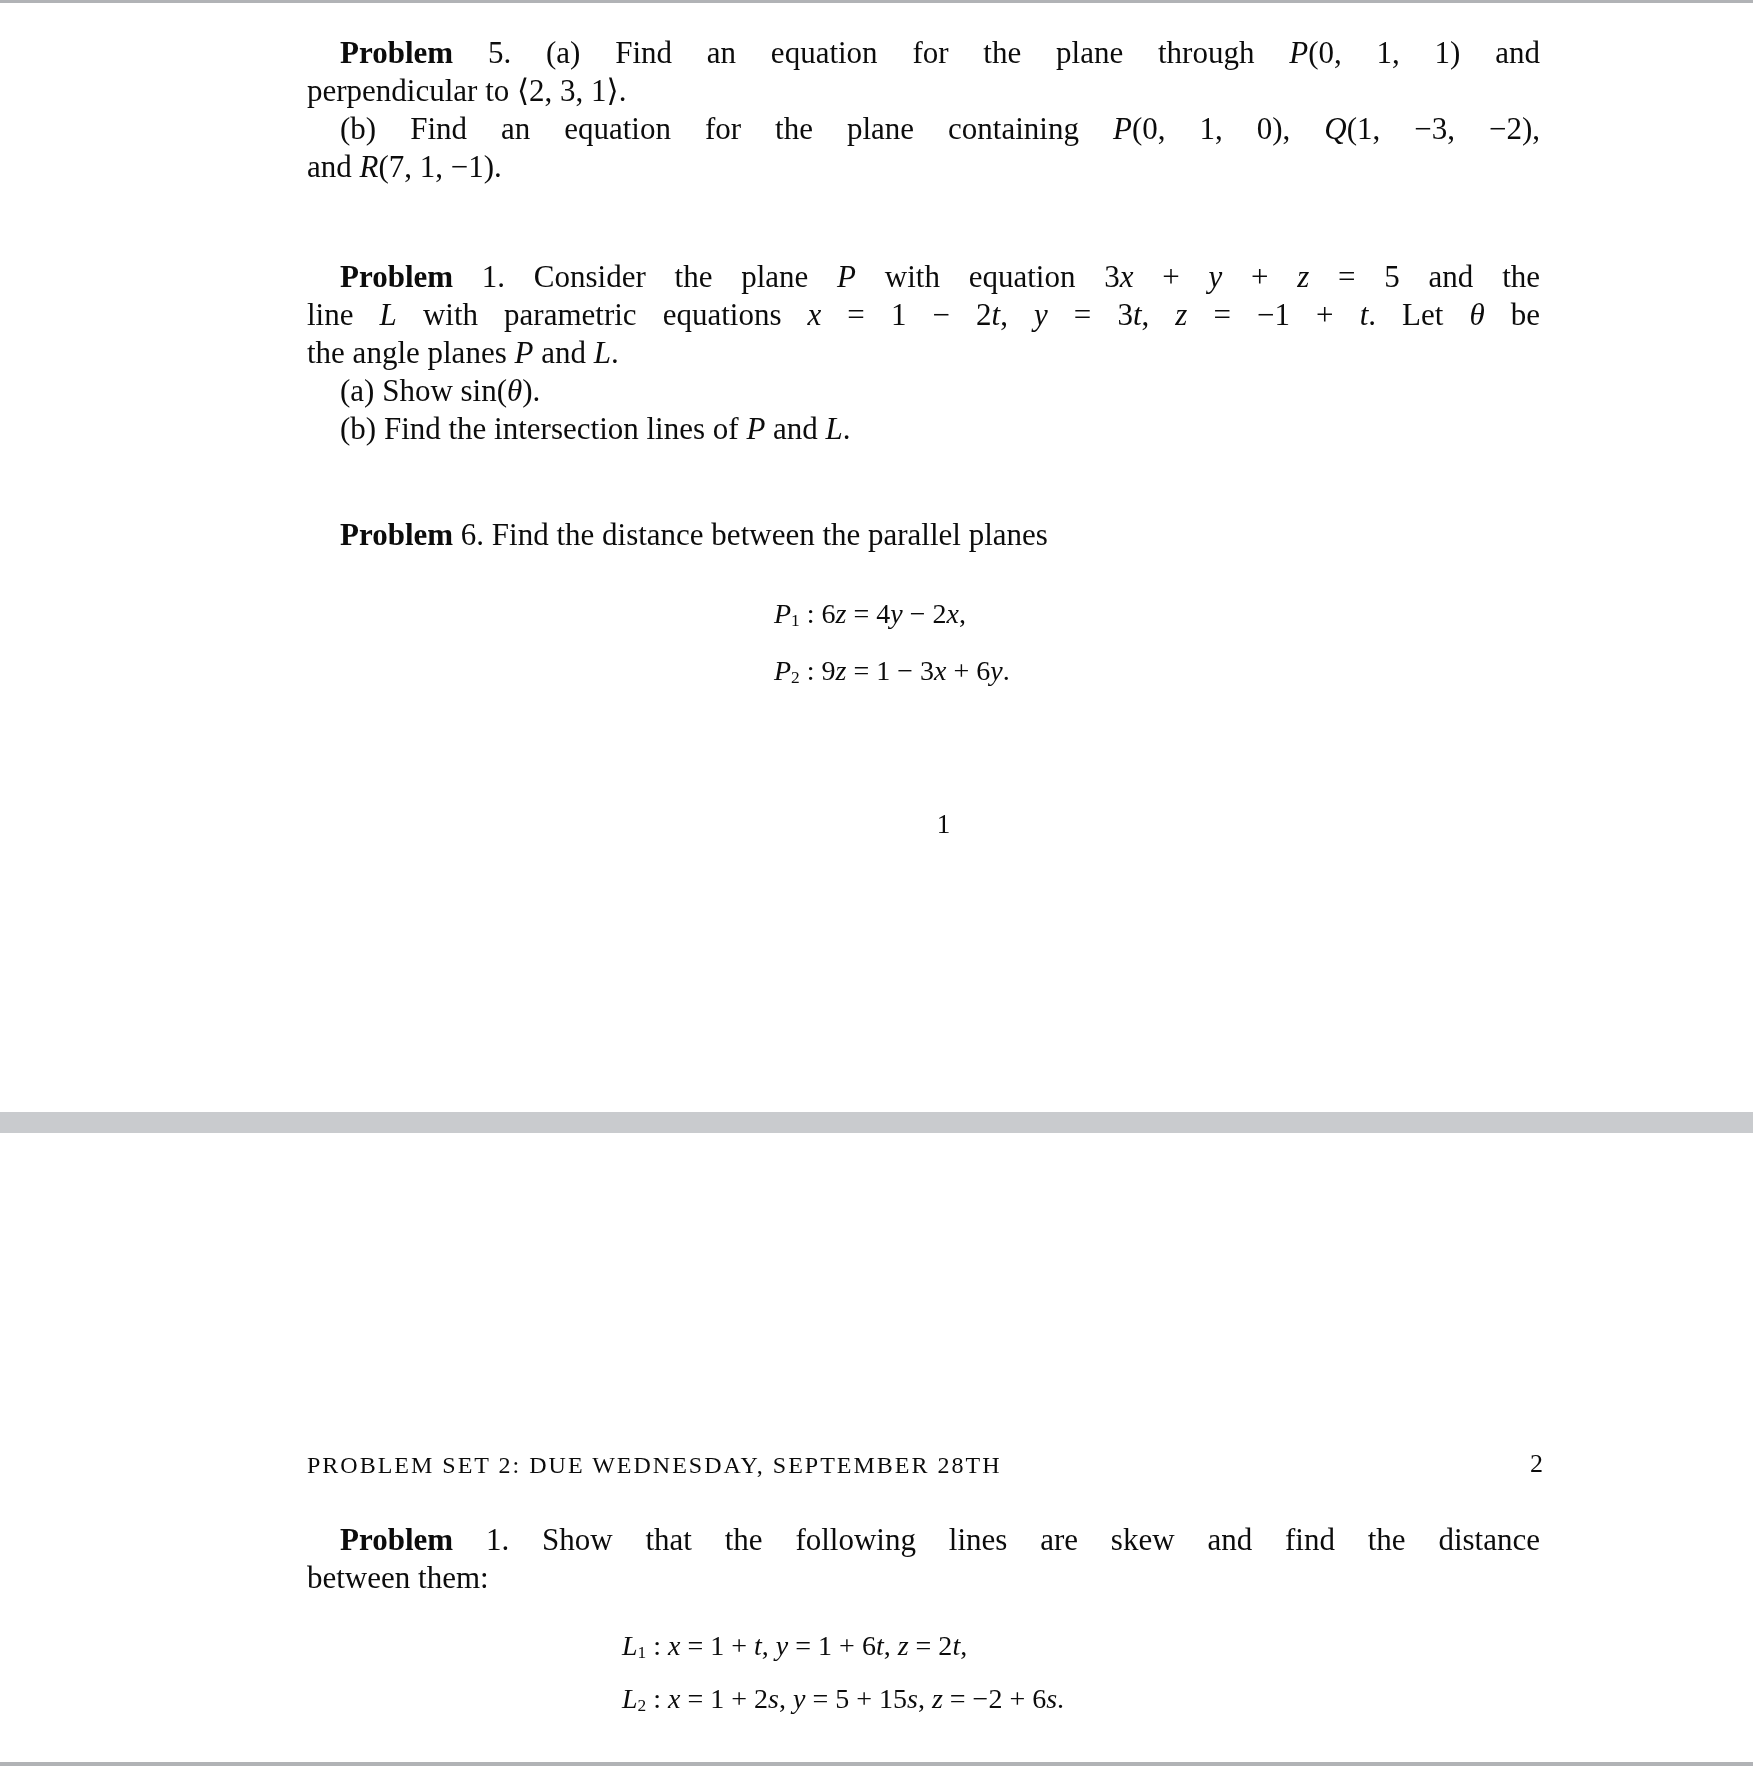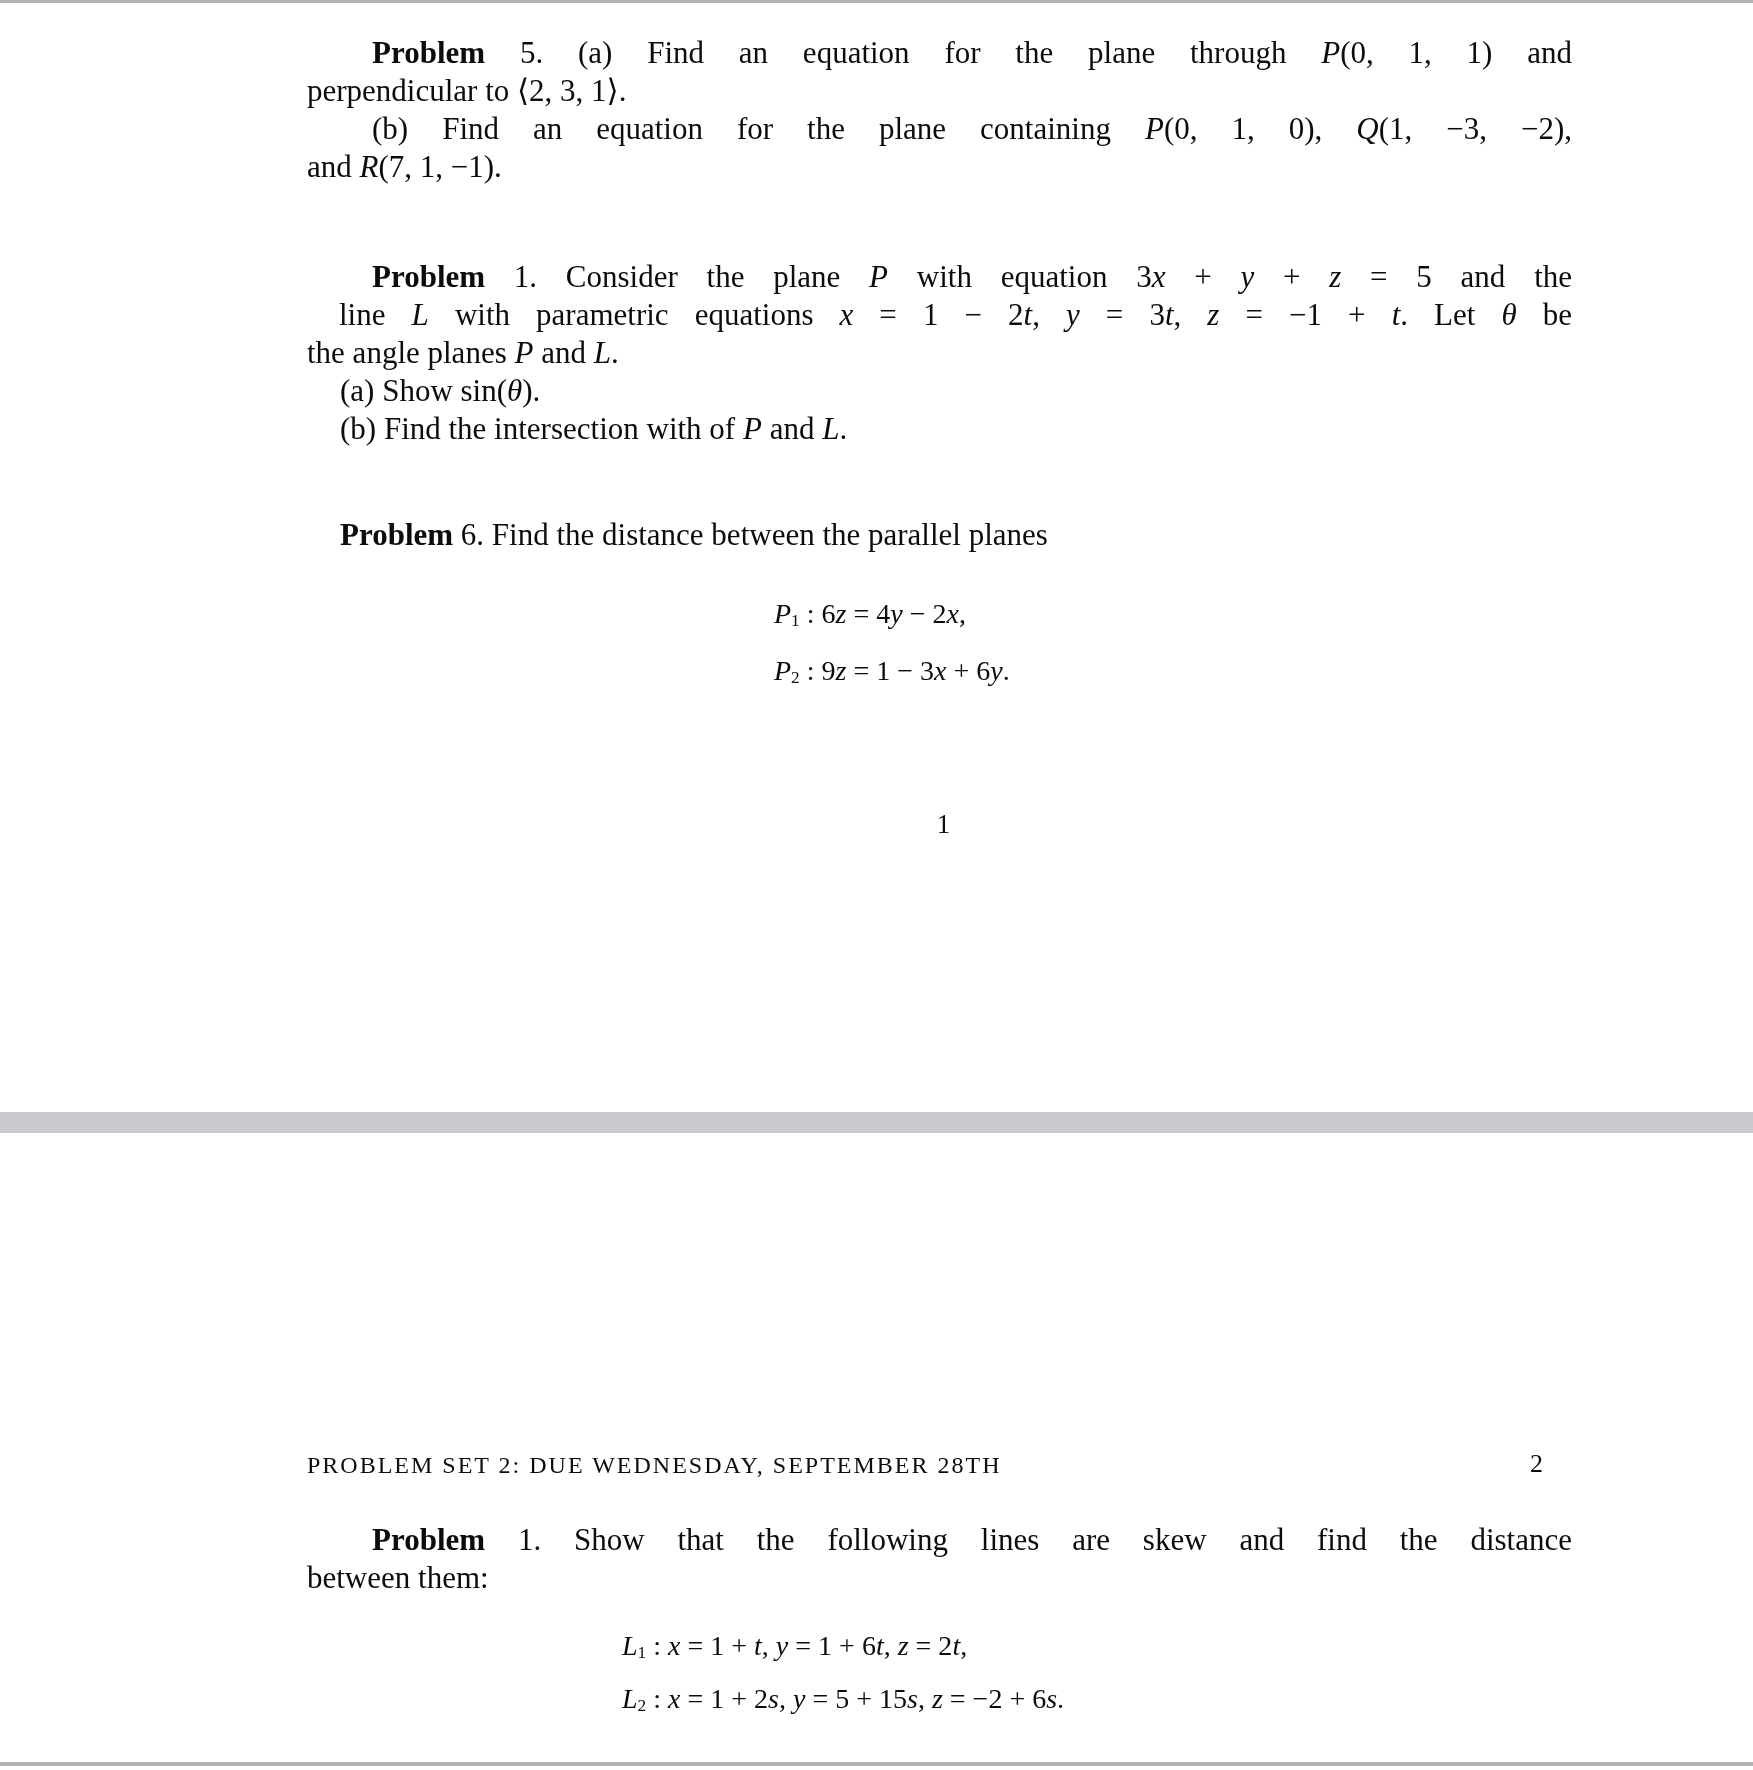--- a/index.html
+++ b/index.html
@@ -13,21 +13,21 @@
   }
   .edge{position:absolute;left:0;width:1753px;background:#b1b3b6;}
   .edge-top{top:0;height:3px;}
   .edge-bottom{top:1762px;height:4px;}
   .page-divider{position:absolute;left:0;top:1112px;width:1753px;height:21px;background:#c9cbce;}
   .line{
     position:absolute;left:307px;width:1233px;
     font-size:31px;line-height:38px;
   }
   .indent{padding-left:33px;width:1200px;}
-  .just{text-align:justify;text-align-last:justify;margin-left:32px;}
+  .just{text-align:justify;text-align-last:justify;}
   .eq{
     position:absolute;
     font-size:28px;line-height:44px;
     white-space:pre;
   }
   .run-b{font-weight:bold;}
   .run-i{font-style:italic;}
   .run-sub{font-size:0.62em;vertical-align:-0.18em;}
   .running-header{
     position:absolute;left:307px;top:1450px;width:1233px;
@@ -56,21 +56,21 @@
       <div class="line" style="top:72px"><span class="run-r">perpendicular to ⟨2, 3, 1⟩.</span></div>
       <div class="line indent just" style="top:110px"><span class="run-r">(b) Find an equation for the plane containing </span><span class="run-i">P</span><span class="run-r">(0, 1, 0), </span><span class="run-i">Q</span><span class="run-r">(1, −3, −2),</span></div>
       <div class="line" style="top:148px"><span class="run-r">and </span><span class="run-i">R</span><span class="run-r">(7, 1, −1).</span></div>
     </div>
 
     <div>
       <div class="line indent just" style="top:258px"><span class="run-b">Problem</span><span class="run-r"> 1. Consider the plane </span><span class="run-i">P</span><span class="run-r"> with equation 3</span><span class="run-i">x</span><span class="run-r"> + </span><span class="run-i">y</span><span class="run-r"> + </span><span class="run-i">z</span><span class="run-r"> = 5 and the</span></div>
       <div class="line just" style="top:296px"><span class="run-r">line </span><span class="run-i">L</span><span class="run-r"> with parametric equations </span><span class="run-i">x</span><span class="run-r"> = 1 − 2</span><span class="run-i">t</span><span class="run-r">, </span><span class="run-i">y</span><span class="run-r"> = 3</span><span class="run-i">t</span><span class="run-r">, </span><span class="run-i">z</span><span class="run-r"> = −1 + </span><span class="run-i">t</span><span class="run-r">. Let </span><span class="run-i">θ</span><span class="run-r"> be</span></div>
       <div class="line" style="top:334px"><span class="run-r">the angle planes </span><span class="run-i">P</span><span class="run-r"> and </span><span class="run-i">L</span><span class="run-r">.</span></div>
       <div class="line indent" style="top:372px"><span class="run-r">(a) Show sin(</span><span class="run-i">θ</span><span class="run-r">).</span></div>
-      <div class="line indent" style="top:410px"><span class="run-r">(b) Find the intersection with of </span><span class="run-i">P</span><span class="run-r"> and </span><span class="run-i">L</span><span class="run-r">.</span></div>
+      <div class="line indent" style="top:410px"><span class="run-r">(b) Find the intersection lines of </span><span class="run-i">P</span><span class="run-r"> and </span><span class="run-i">L</span><span class="run-r">.</span></div>
     </div>
 
     <div>
       <div class="line indent" style="top:516px"><span class="run-b">Problem</span><span class="run-r"> 6. Find the distance between the parallel planes</span></div>
       <div class="eq" style="left:774px;top:592px"><span class="run-i">P</span><span class="run-sub">1</span><span class="run-r"> : 6</span><span class="run-i">z</span><span class="run-r"> = 4</span><span class="run-i">y</span><span class="run-r"> − 2</span><span class="run-i">x</span><span class="run-r">,</span></div>
       <div class="eq" style="left:774px;top:649px"><span class="run-i">P</span><span class="run-sub">2</span><span class="run-r"> : 9</span><span class="run-i">z</span><span class="run-r"> = 1 − 3</span><span class="run-i">x</span><span class="run-r"> + 6</span><span class="run-i">y</span><span class="run-r">.</span></div>
     </div>
 
     <div class="pagenum-center">1</div>
   </div>

